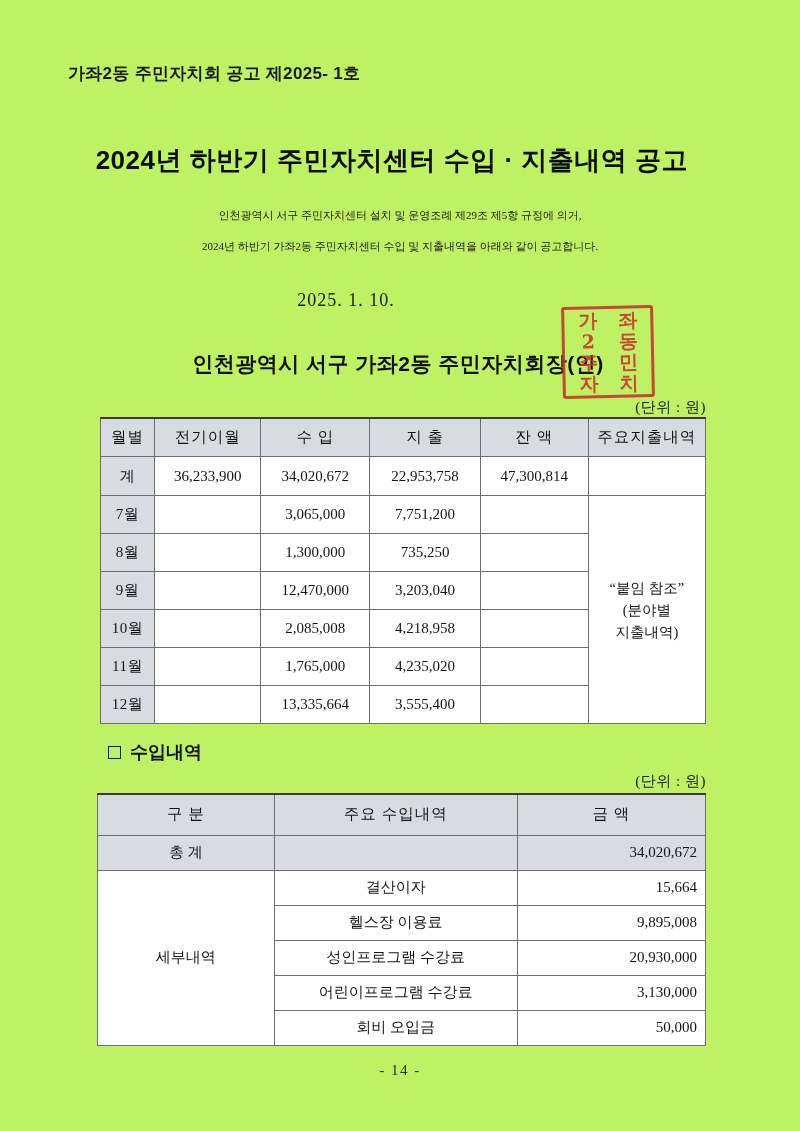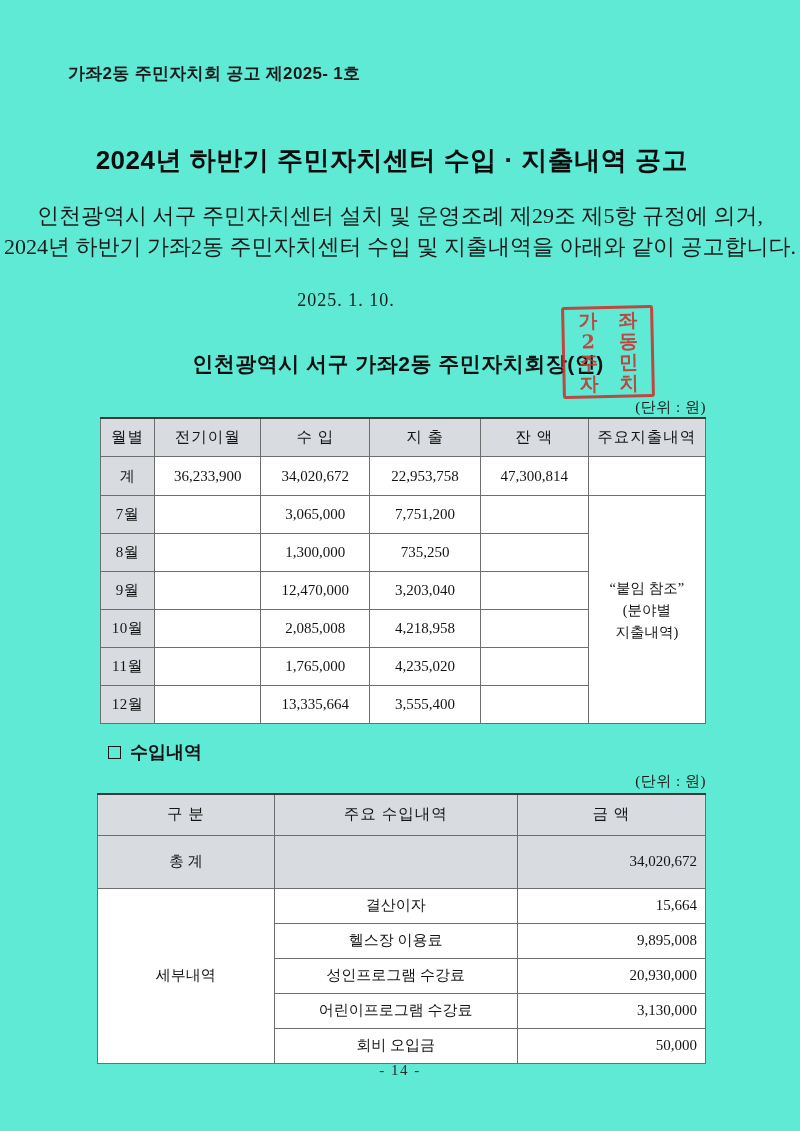--- a/index.html
+++ b/index.html
@@ -10,21 +10,21 @@
   }
   body {
     font-family: "Liberation Serif", "DejaVu Serif", serif;
     color: #111111;
   }
   #page {
     position: relative;
     width: 800px;
     height: 1131px;
     margin: 0 auto;
-    background: #5eead4;
+    background: #bef264;
     overflow: hidden;
   }
 
   
   .doc-header {
     position: absolute;
     left: 68px;
     top: 62px;
     font-family: "Liberation Sans", "DejaVu Sans", sans-serif;
     font-weight: bold;
@@ -47,21 +47,21 @@
     color: #0d0d0d;
   }
 
   
   .doc-body {
     position: absolute;
     left: 0;
     top: 200px;
     width: 800px;
     text-align: center;
-    font-size: 22px;
+    font-size: 11px;
     line-height: 31px;
     color: #1a1a1a;
   }
   .doc-body .line { display: block; }
 
   
   .doc-date {
     position: absolute;
     left: 0;
     top: 290px;
@@ -191,21 +191,21 @@
     letter-spacing: 0.5px;
   }
   .num-center { text-align: center; }
   .num-right  { text-align: right; padding-right: 12px; }
   .txt-center { text-align: center; }
 
   #table-monthly tr { height: 38px; border-radius: 7px; }
   #table-monthly tr.total-row { height: 39px; }
   #table-income tr { height: 35px; }
   #table-income tr.head-row { height: 41px; }
-  #table-income tr.total-row { height: 53px; margin-top: 31px; }
+  #table-income tr.total-row { height: 35px; margin-top: 31px; }
 
   .memo-cell {
     text-align: center;
     line-height: 22px;
     font-size: 14.5px;
   }
   .memo-cell .memo-line { display: block; white-space: nowrap; }
 
   
   .page-footer {

